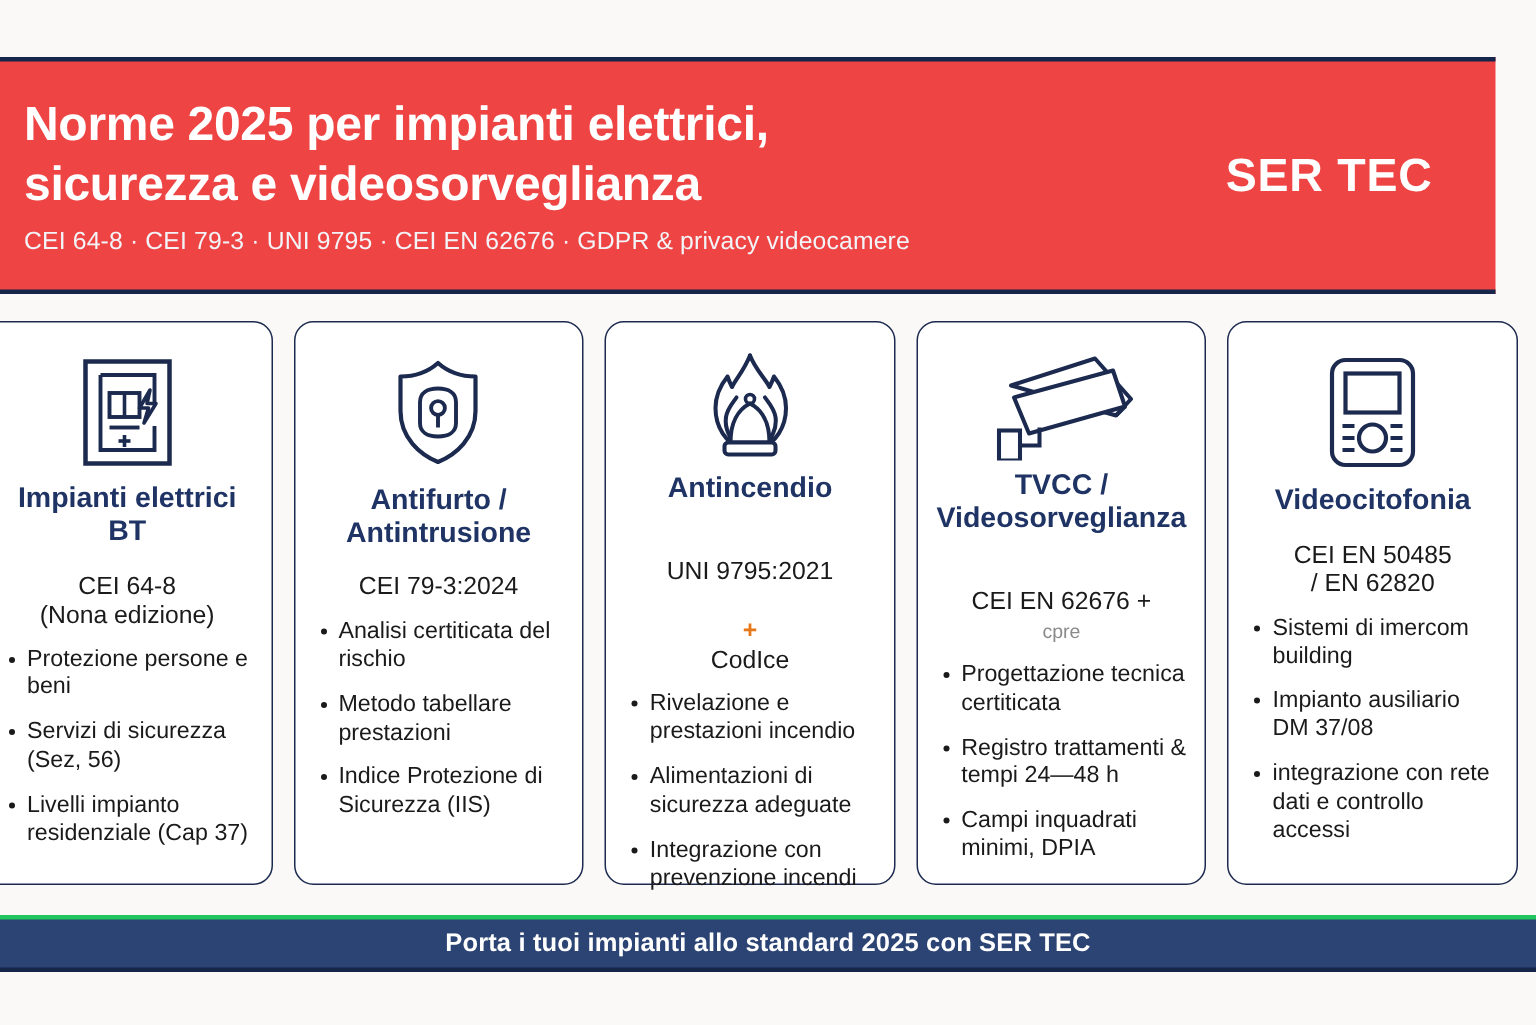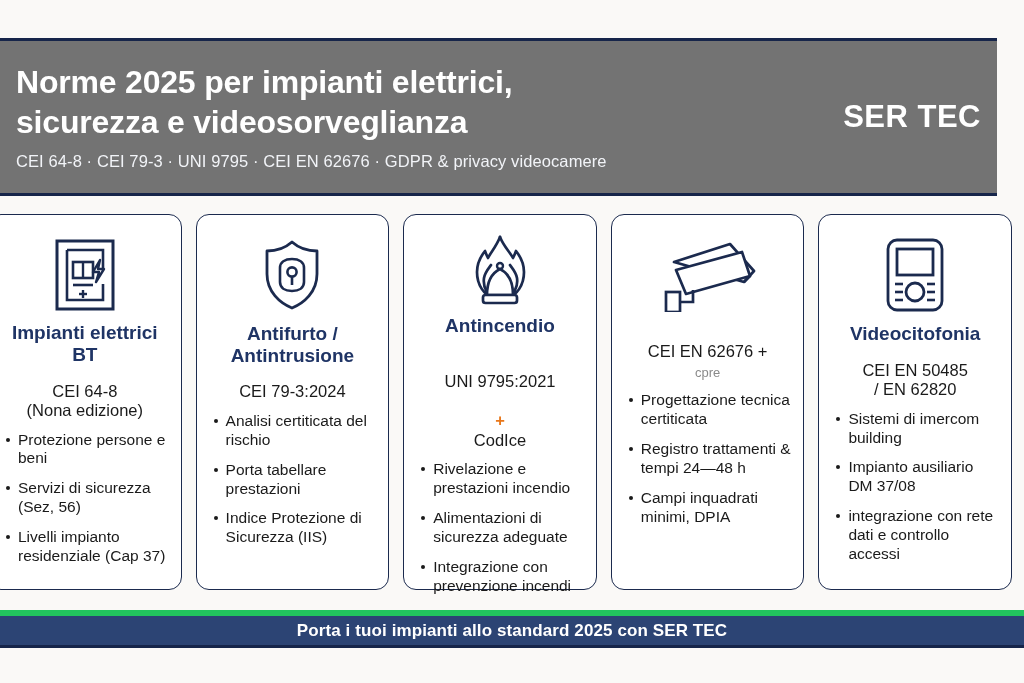--- a/index.html
+++ b/index.html
@@ -15,28 +15,28 @@
     position: relative;
   }
 
   
   .header {
     position: absolute;
     left: 0px;
     top: 38px;
     width: 997px;
     height: 158px;
-    background: #737373;
+    background: #ef4444;
     border-top: 3px solid #16254a;
     border-bottom: 3px solid #16254a;
     box-sizing: border-box;
     display: flex;
     align-items: center;
     justify-content: space-between;
-    padding: 0 10px 0 16px;
+    padding: 0 36px 0 16px;
   }
   .header-left { display: flex; flex-direction: column; justify-content: center; }
   .header-title {
     color: #ffffff;
     font-size: 32px;
     font-weight: bold;
     line-height: 1.22;
     letter-spacing: -0.2px;
     white-space: pre-line;
     margin: 0 0 10px 0;
@@ -132,21 +132,21 @@
   }
 
   
   .footer {
     position: absolute;
     left: 0px;
     top: 610px;
     width: 1024px;
     height: 38px;
     background: #2c4474;
-    border-top: 6px solid #22c55e;
+    border-top: 3px solid #22c55e;
     border-bottom: 3px solid #16254a;
     box-sizing: border-box;
     display: flex;
     align-items: center;
     justify-content: center;
   }
   .footer-text {
     color: #ffffff;
     font-size: 17px;
     font-weight: bold;
@@ -201,21 +201,21 @@
         <path d="M21 30 C21 24 26 21 33 21 C40 21 45 24 45 30 V44 C45 50 40 53 33 53 C26 53 21 50 21 44 Z" fill="none" stroke="#1b2a4e" stroke-width="2.6"></path>
         <circle cx="33" cy="34" r="4.6" fill="none" stroke="#1b2a4e" stroke-width="2.6"></circle>
         <line x1="33" y1="38" x2="33" y2="47" stroke="#1b2a4e" stroke-width="2.6"></line>
       </svg>
     </div>
     <div class="card-title">Antifurto /
 Antintrusione</div>
     <div class="card-standard">CEI 79-3:2024</div>
     <ul class="bullets">
       <li>Analisi certiticata del rischio</li>
-      <li>Porta tabellare prestazioni</li>
+      <li>Metodo tabellare prestazioni</li>
       <li>Indice Protezione di Sicurezza (IIS)</li>
     </ul>
   </div>
 
   <div class="card">
     <div class="card-icon">
       <svg width="72" height="76" viewBox="0 0 72 76">
         <path d="M36 4 C32 14 27 19 24 25 C22 21 21 18 21 18 C17 23 13 30 13 39 C13 52 20 62 30 66
                  C22 60 19 52 20 45 C21 39 25 35 27 32" fill="none" stroke="#1b2a4e" stroke-width="2.7" stroke-linejoin="round" stroke-linecap="round"></path>
         <path d="M36 4 C40 14 46 19 49 25 C51 21 52 18 52 18 C56 23 60 30 60 39 C60 52 53 62 43 66
@@ -241,20 +241,22 @@
   <div class="card">
     <div class="card-icon">
       <svg width="104" height="74" viewBox="0 0 104 74">
         <path d="M18 24 L74 6 L98 33 L88 44 Z" fill="none" stroke="#1b2a4e" stroke-width="2.7" stroke-linejoin="round"></path>
         <path d="M20 32 L86 14 L94 38 L30 56 Z" fill="#ffffff" stroke="#1b2a4e" stroke-width="2.7" stroke-linejoin="round"></path>
         <path d="M88 44 L94 38" fill="none" stroke="#1b2a4e" stroke-width="2.7"></path>
         <path d="M37 52 V64 H24" fill="none" stroke="#1b2a4e" stroke-width="2.7"></path>
         <rect x="10" y="54" width="14" height="20" fill="none" stroke="#1b2a4e" stroke-width="2.7"></rect>
       </svg>
     </div>
+    <div class="card-title">TVCC /
+Videosorveglianza</div>
     <div class="card-standard">
       <span>CEI EN 62676 +</span>
       <span class="small-gray">cpre</span>
     </div>
     <ul class="bullets">
       <li>Progettazione tecnica certiticata</li>
       <li>Registro trattamenti &amp; tempi 24—48 h</li>
       <li>Campi inquadrati minimi, DPIA</li>
     </ul>
   </div>

